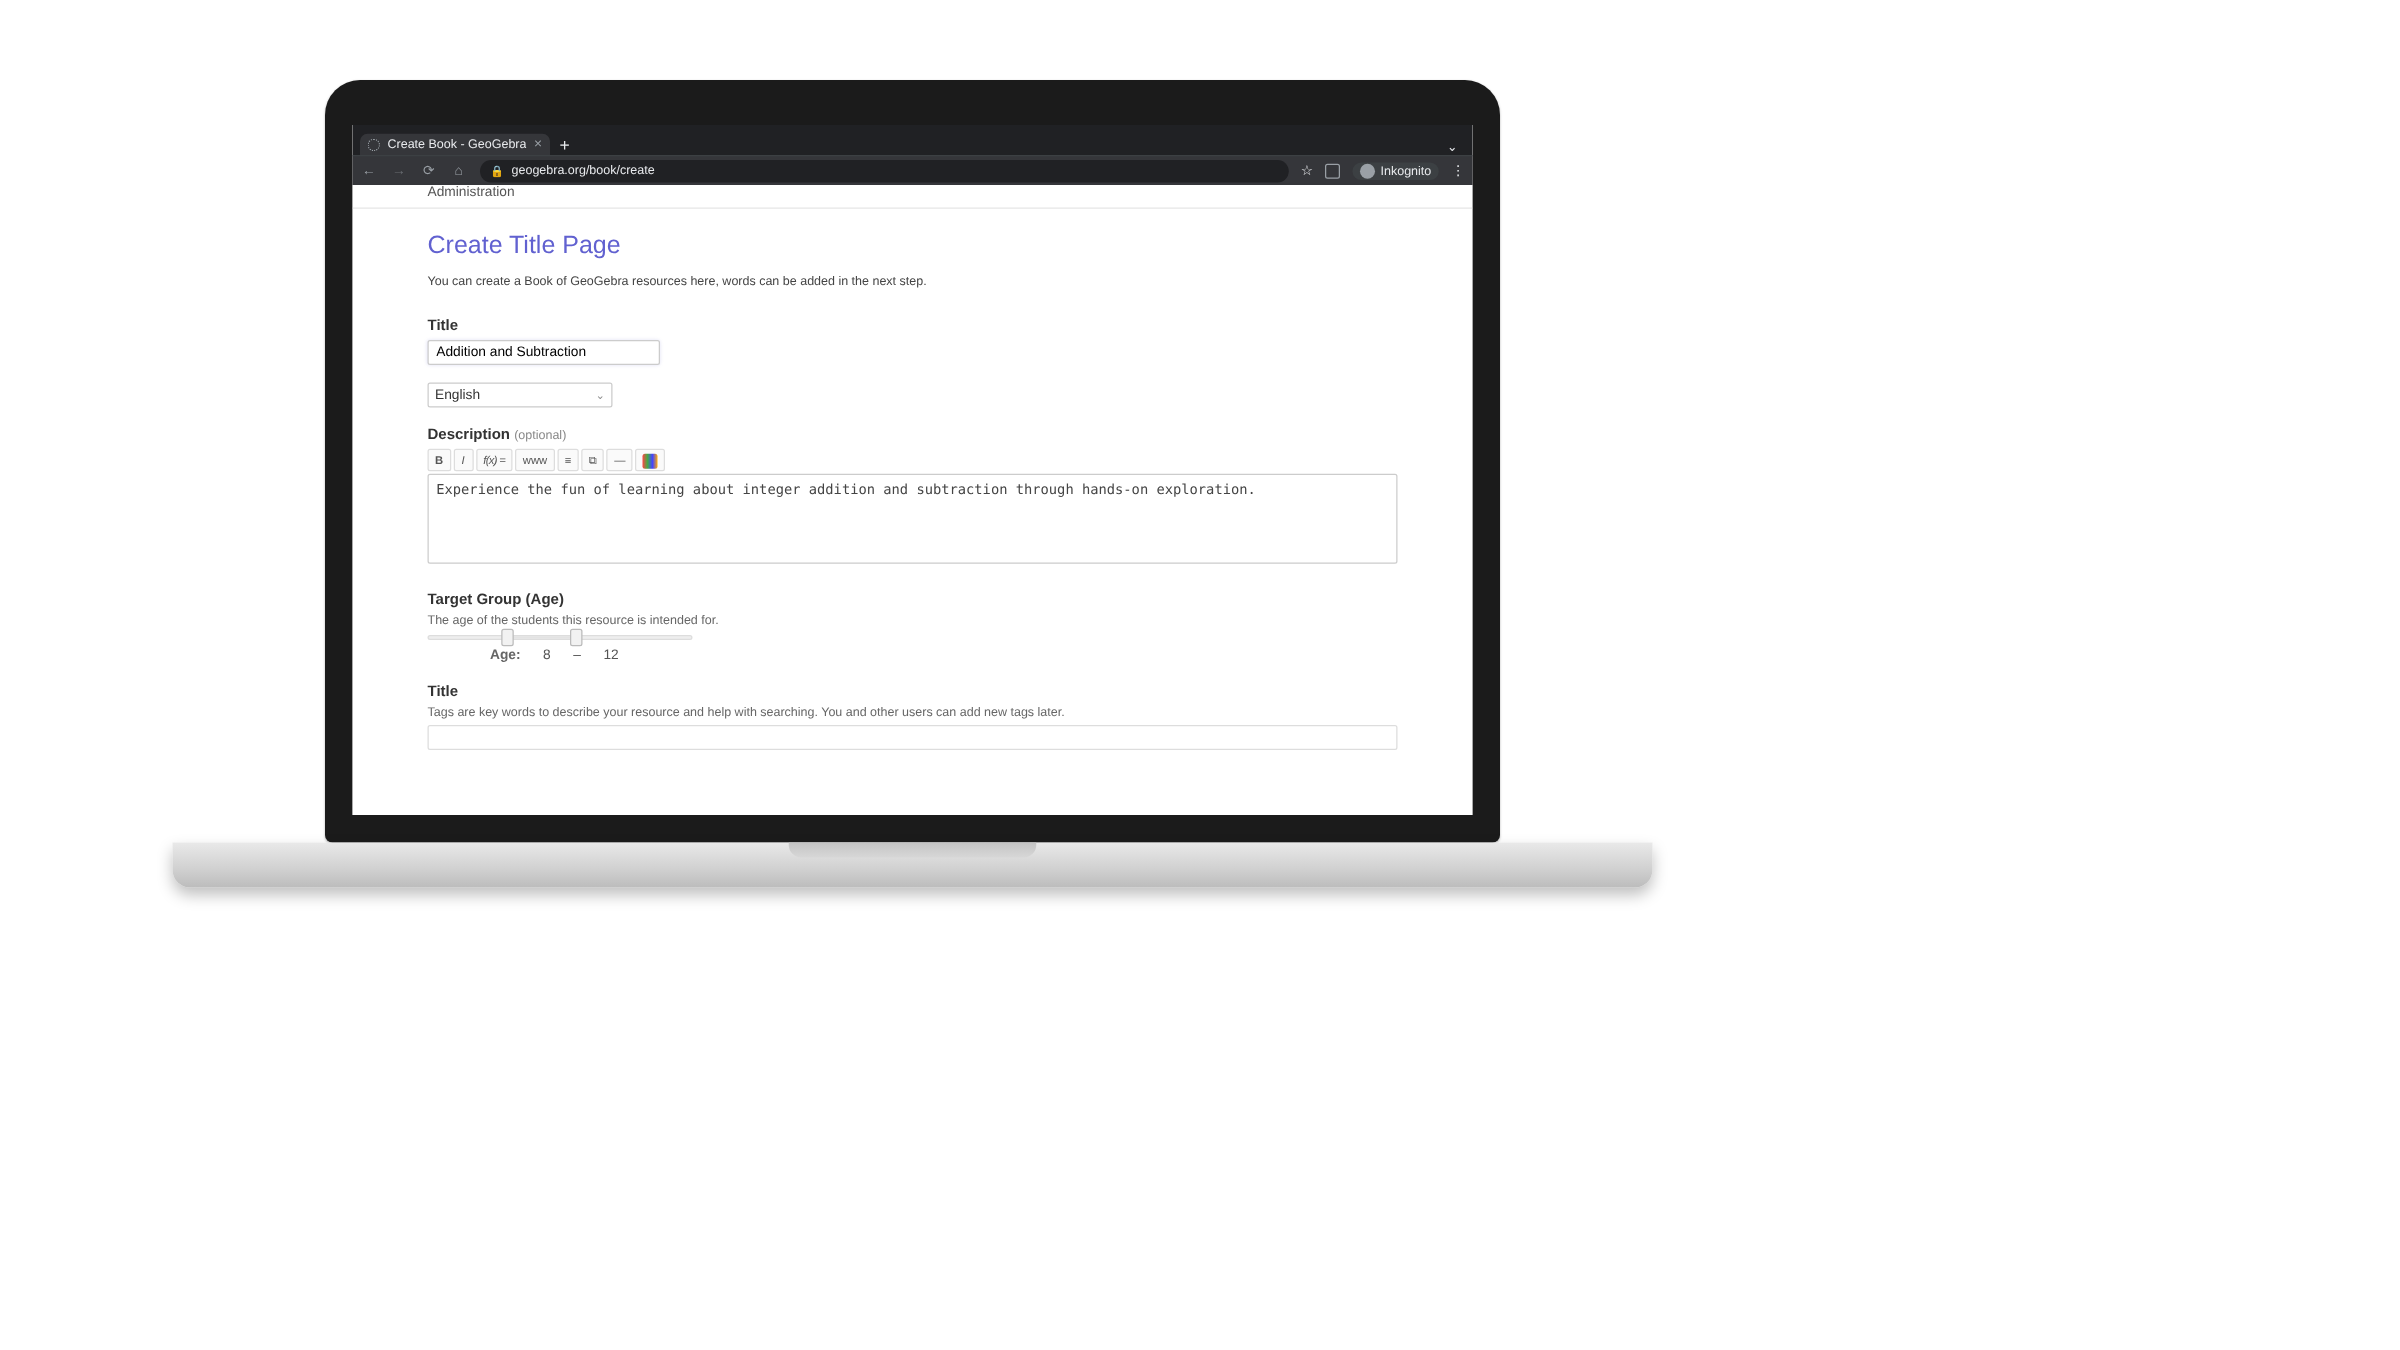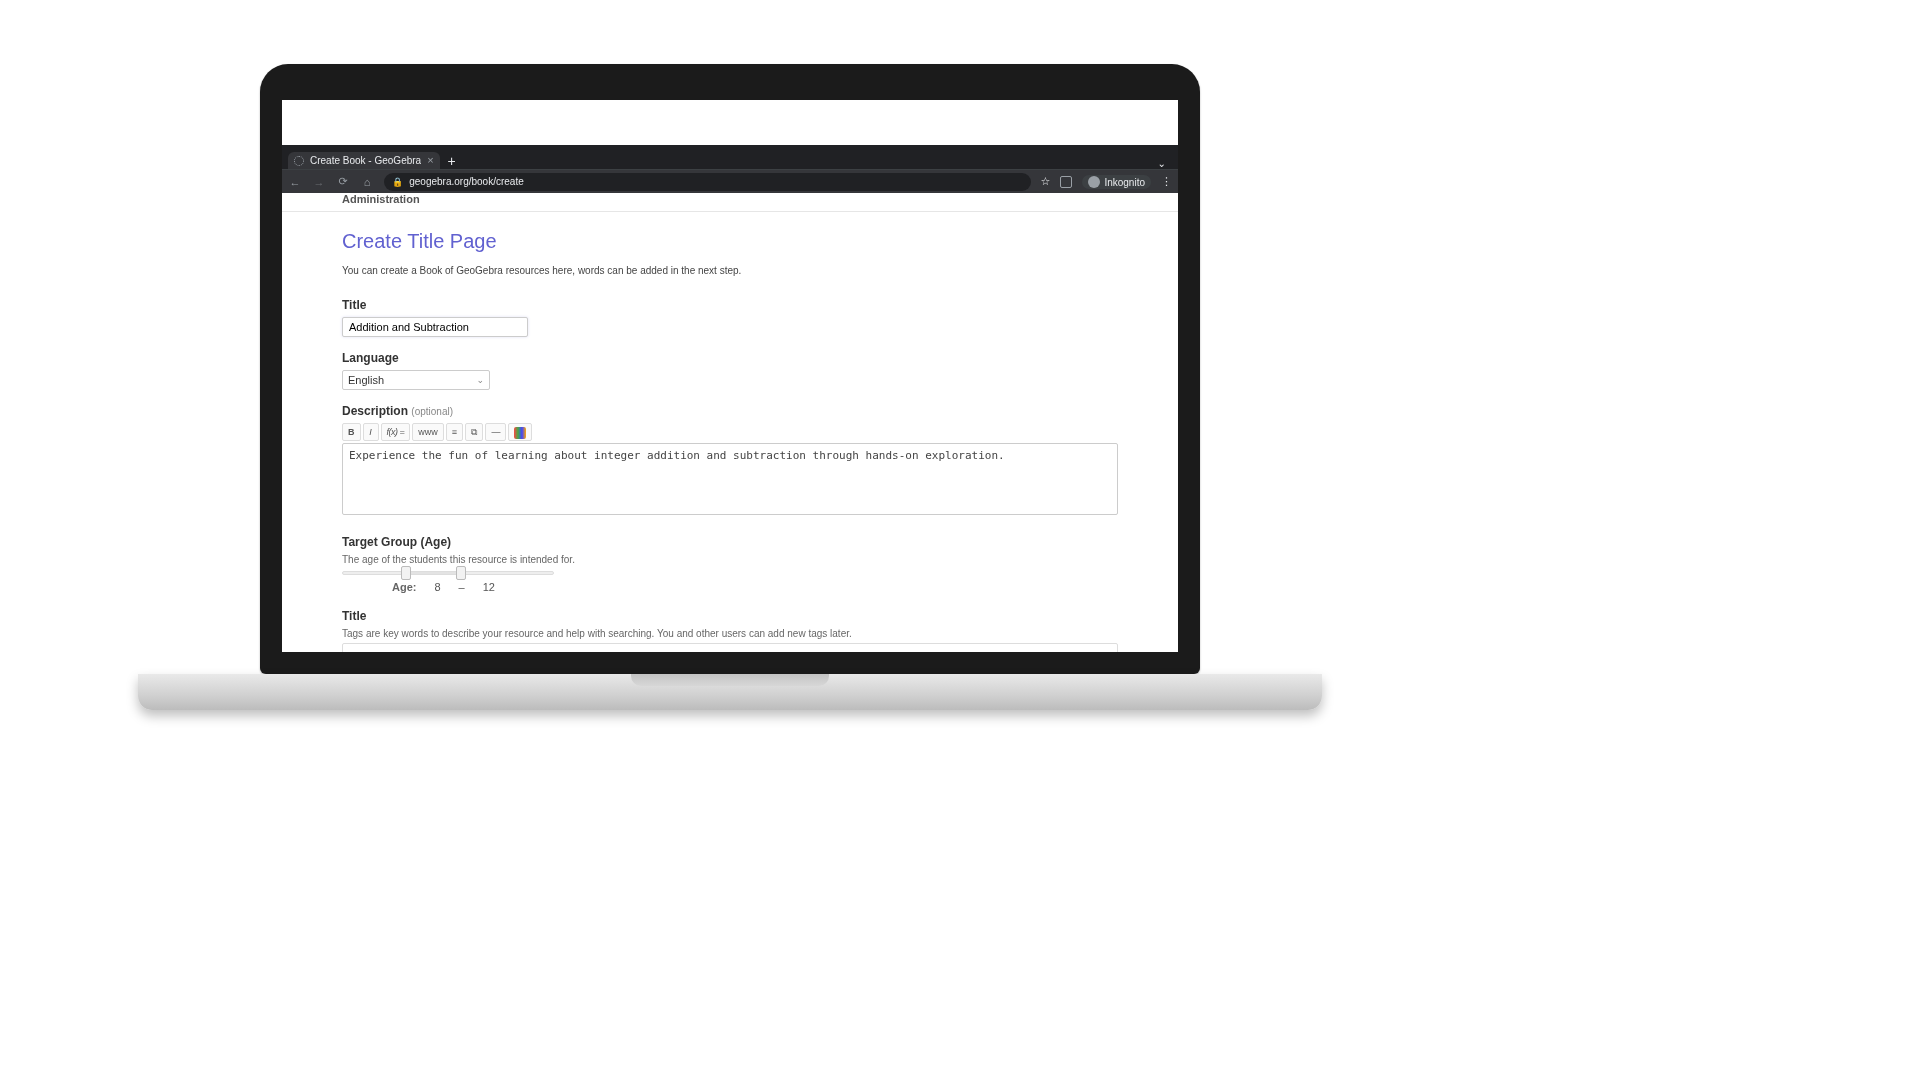--- a/index.html
+++ b/index.html
@@ -6,21 +6,21 @@
 body { background: #fff; font-family: -apple-system, BlinkMacSystemFont, "Segoe UI", Arial, sans-serif; width: 1920px; height: 1080px; overflow: hidden; position: relative; }
 
 
 .laptop-outer { position: absolute; left: 260px; top: 64px; width: 940px; }
 .laptop-bezel { background: #1b1b1b; border-radius: 28px 28px 6px 6px; padding: 36px 22px 22px; box-shadow: 0 1px 2px rgba(0,0,0,0.3); }
 .screen { width: 896px; height: 552px; background: #fff; overflow: hidden; position: relative; }
 .laptop-base { position: relative; width: 1184px; height: 36px; margin-left: -122px; background: linear-gradient(#e9e9e9, #d0d0d0 60%, #bcbcbc); border-radius: 0 0 14px 14px; box-shadow: 0 6px 12px rgba(0,0,0,0.25); }
 .laptop-notch { width: 198px; height: 12px; background: linear-gradient(#c4c4c4, #d7d7d7); border-radius: 0 0 10px 10px; margin: 0 auto; }
 
 
-.chrome { background: #202124; color: #e8eaed; font-size: 11px; margin-top: 45px; }
+.chrome { background: #202124; color: #e8eaed; font-size: 11px; }
 .tabs-bar { height: 24px; display: flex; align-items: flex-end; padding: 4px 6px 0; }
 .tab { background: #35363a; border-radius: 6px 6px 0 0; display: flex; align-items: center; padding: 3px 6px; min-width: 134px; gap: 6px; font-size: 10px; }
 .tab .favicon { width: 10px; height: 10px; border: 1.5px dotted #9aa0a6; border-radius: 50%; display: inline-block; }
 .tab .tab-title { flex: 1; white-space: nowrap; overflow: hidden; text-overflow: ellipsis; color: #e8eaed; }
 .tab .close { color: #9aa0a6; font-size: 11px; line-height: 1; cursor: pointer; }
 .new-tab { color: #e8eaed; font-size: 14px; padding: 0 8px; cursor: pointer; }
 .tabs-bar .spacer { flex: 1; }
 .tabs-minimize { color: #e8eaed; font-size: 10px; padding: 0 6px; }
 
 .addr-bar { height: 24px; background: #35363a; display: flex; align-items: center; padding: 0 6px; gap: 10px; border-top: 1px solid #3c4043; }
@@ -38,21 +38,21 @@
 .page { background: #fff; color: #333; height: 504px; overflow: hidden; }
 .page-header { border-bottom: 1px solid #e6e6e6; }
 .ph-row1 { display: flex; align-items: center; padding: 6px 60px 2px; }
 .logo { font-family: Georgia, serif; font-size: 19px; letter-spacing: 0.3px; color: #444; }
 .logo .gear { display: inline-block; position: relative; top: 1px; }
 .ph-right { margin-left: auto; display: flex; align-items: center; gap: 12px; font-size: 11px; color: #333; }
 .avatar { width: 18px; height: 18px; border-radius: 2px; background: linear-gradient(#c9a, #987); }
 .ph-divider { width: 1px; height: 14px; background: #ccc; }
 .kebab { display: flex; flex-direction: column; gap: 2px; cursor: pointer; }
 .kebab i { width: 3px; height: 3px; background: #666; border-radius: 50%; }
-.ph-row2 { padding: 0 60px 6px; font-size: 11px; color: #555; font-weight: bold; }
+.ph-row2 { padding: 0 60px 6px; font-size: 11px; color: #555; }
 .ph-row2 span { cursor: pointer; }
 
 .form-wrap { padding: 18px 60px 0; }
 .page-title { color: #6161d0; font-size: 20px; font-weight: 400; margin-bottom: 12px; }
 .page-sub { font-size: 10px; color: #444; margin-bottom: 22px; }
 
 .field-label { font-size: 12px; font-weight: 600; color: #333; margin-bottom: 5px; }
 .field-label .opt { font-weight: 400; font-size: 10px; color: #888; }
 .help-text { font-size: 10px; color: #666; margin-bottom: 4px; }
 
@@ -124,21 +124,20 @@
           </div>
         </div>
 
         <div class="form-wrap">
           <div class="page-title">Create Title Page</div>
           <div class="page-sub">You can create a Book of GeoGebra resources here, words can be added in the next step.</div>
 
           <div class="field-label">Title</div>
           <input class="text-input" value="Addition and Subtraction" style="">
 
-          <div class="field-label">Language</div>
           <div class="select">
             <span>English</span>
             <span class="chev">⌄</span>
           </div>
 
           <div class="field-label">
             <span>Description</span>
             <span class="opt">(optional)</span>
           </div>
           <div class="toolbar">

